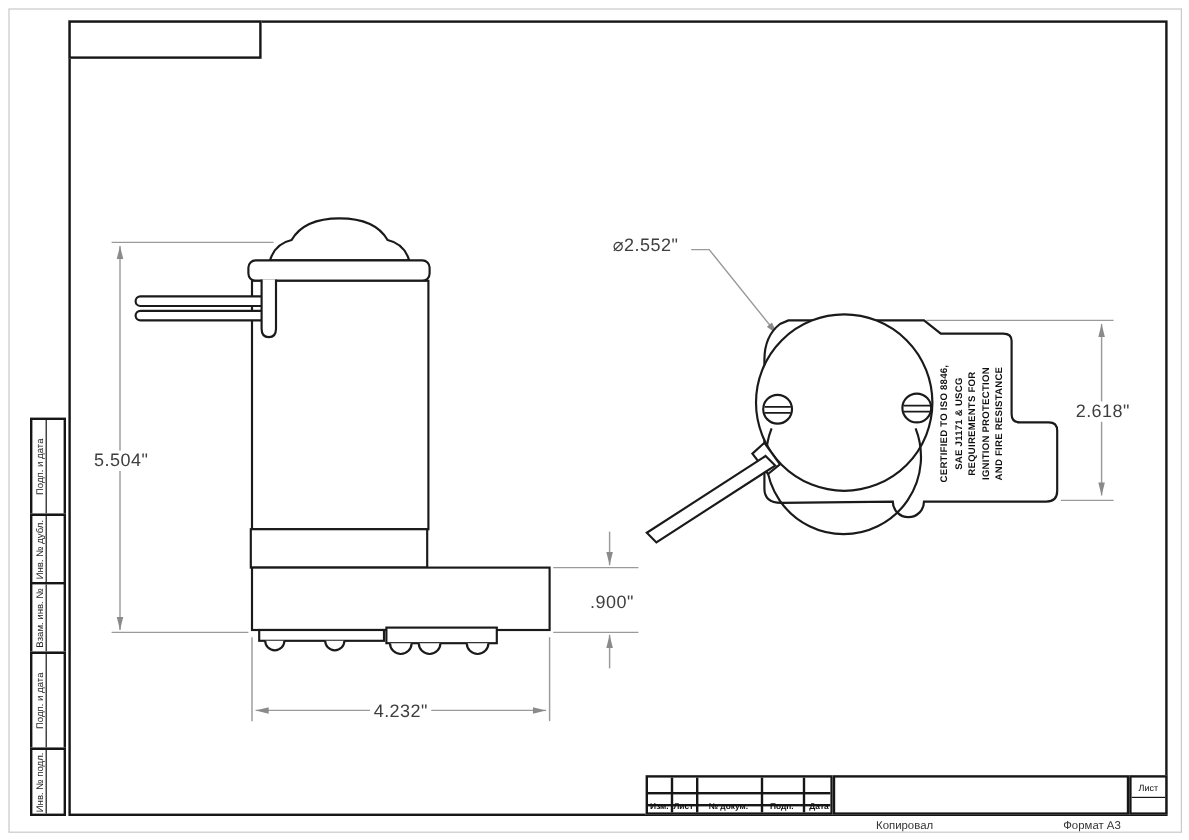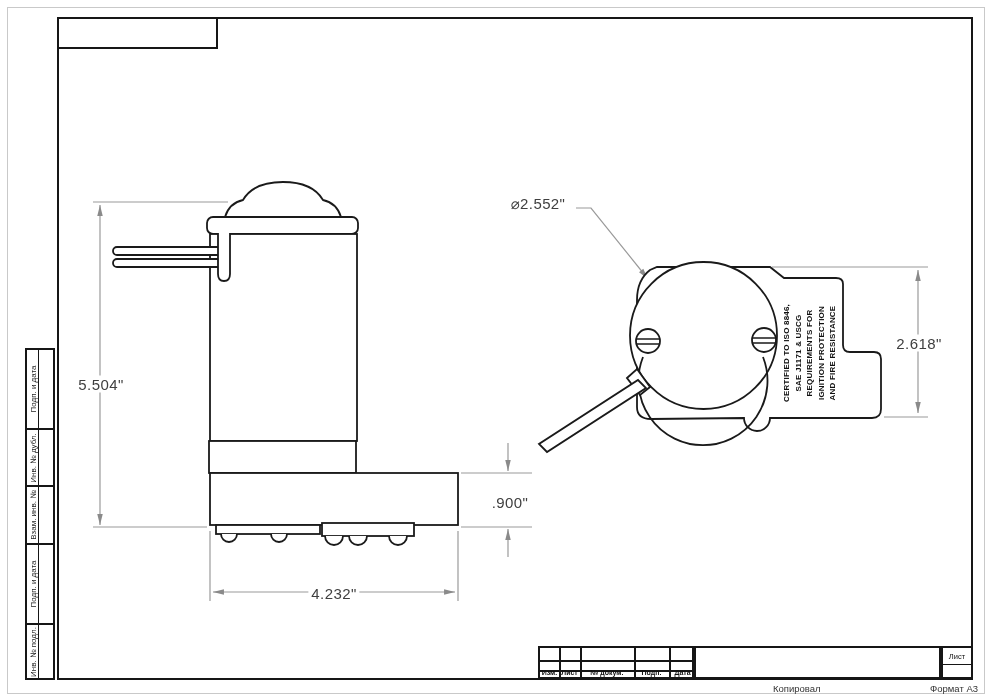--- a/index.html
+++ b/index.html
@@ -78,22 +78,22 @@
   <div class="tb-cell" style="left:19px;width:21px;">Лист</div>
   <div class="tb-cell" style="left:40px;width:54px;">№ докум.</div>
   <div class="tb-cell" style="left:94px;width:35px;">Подп.</div>
   <div class="tb-cell" style="left:129px;width:27px;">Дата</div>
 </div>
 <div class="abs tb" style="left:694px;top:646px;width:247px;height:33px;"></div>
 <div class="abs tb" style="left:941px;top:646px;width:32px;height:33px;">
   <div class="tb-hline" style="top:15.5px;"></div>
   <div class="sheet-label">Лист</div>
 </div>
-<div class="abs footer-text" style="left:745px;top:683px;padding-left:28px;">Копировал</div>
-<div class="abs footer-text" style="left:886px;top:683px;margin-left:44px;">Формат А3</div>
+<div class="abs footer-text" style="left:702px;top:683px;padding-left:28px;">Копировал</div>
+<div class="abs footer-text" style="left:886px;top:683px;">Формат А3</div>
 
 <svg width="991" height="700" viewBox="0 0 991 700">
   <defs>
     <marker id="arw" orient="auto-start-reverse" markerUnits="userSpaceOnUse" markerWidth="12" markerHeight="8" refX="10.5" refY="3.5" viewBox="0 0 11 7">
       <path d="M10.5,3.5 L0.5,1 L0.5,6 Z" fill="#8a8a8a"></path>
     </marker>
   </defs>
 
   <g stroke="#9a9a9a" stroke-width="1.2" fill="none">
     <path d="M93,202 H228"></path>

